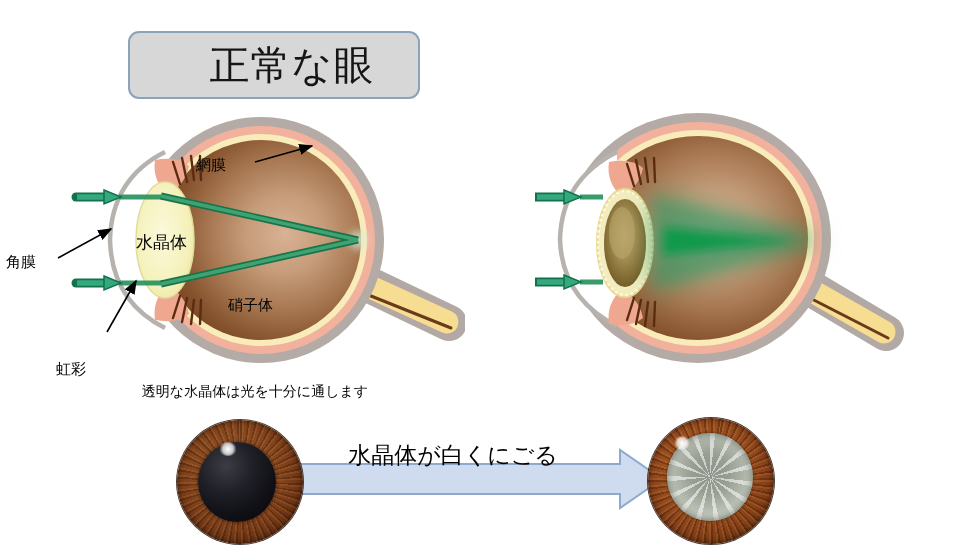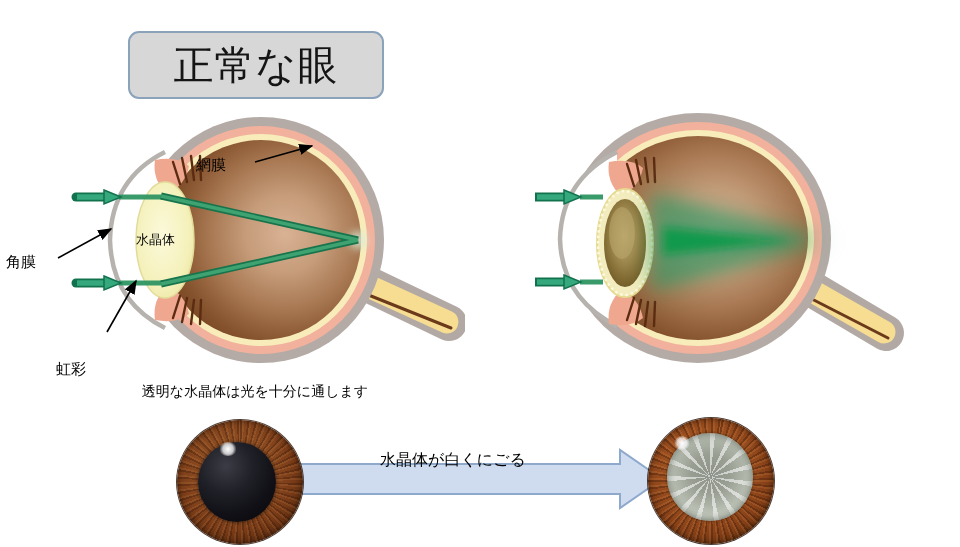--- a/index.html
+++ b/index.html
@@ -1,20 +1,20 @@
 <!DOCTYPE html>
 <html><head>
 <meta charset="utf-8">
 <style>
   html,body{margin:0;padding:0;background:#fff;}
   .stage{position:relative;width:960px;height:547px;background:#ffffff;overflow:hidden;
          font-family:"Liberation Sans","DejaVu Sans",sans-serif;color:#111;}
   .title-box{position:absolute;top:31px;height:64px;display:flex;align-items:center;justify-content:center;
              background:#d7d7d7;border:2px solid #8ba2bb;border-radius:11px;
-             font-size:40px;font-weight:500;color:#151515;letter-spacing:1px;}
+             font-size:40px;font-weight:500;color:#151515;letter-spacing:1px;padding-left:36px;}
   #title-normal{left:128px;width:252px;}
   #title-cataract{left:600px;width:248px;}
   .eye-svg{position:absolute;top:100px;width:410px;height:290px;}
   #eye-normal{left:55px;}
   #eye-cataract{left:535px;}
   .anat-label{position:absolute;font-size:15px;color:#000;white-space:nowrap;}
   .caption{position:absolute;top:383px;font-size:14px;color:#000;text-align:center;white-space:nowrap;}
   #caption-normal{left:70px;width:370px;}
   #caption-cataract{left:500px;width:450px;}
   .iris{position:absolute;border-radius:50%;z-index:2;
@@ -33,22 +33,22 @@
      box-shadow:0 0 4px rgba(0,0,0,.6);}
   #pupil-cataract{left:19px;top:15px;width:86px;height:88px;
      background:
        repeating-conic-gradient(from 0deg at 50% 50%, rgba(255,255,255,.55) 0deg 7deg, rgba(255,255,255,0) 7deg 24deg),
        radial-gradient(circle at 50% 46%, #8e948a 0%, #999e92 30%, #aeb3a7 50%, #c8cdc1 68%, #b4bab0 84%, #969c92 100%);
      box-shadow:inset 0 0 10px rgba(70,80,70,.8), 0 0 3px rgba(0,0,0,.5);}
   .glint{position:absolute;border-radius:50%;background:radial-gradient(circle,#ffffff 0%,rgba(255,255,255,.75) 45%,rgba(255,255,255,0) 75%);}
   #glint-normal{left:42px;top:22px;width:18px;height:14px;}
   #glint-cataract{left:26px;top:18px;width:16px;height:14px;}
   #transition-arrow{position:absolute;left:242px;top:448px;width:424px;height:64px;z-index:1;}
-  #transition-label{position:absolute;left:303px;top:450px;width:300px;text-align:center;
-                    font-size:16px;color:#000;z-index:1;white-space:nowrap;}
+  #transition-label{position:absolute;left:303px;top:440px;width:300px;text-align:center;
+                    font-size:23px;color:#000;z-index:1;white-space:nowrap;}
 </style>
 </head>
 <body>
 
 <div class="stage">
 
   <div class="title-box" id="title-normal">
     <span>正常な眼</span>
   </div>
 
@@ -128,21 +128,22 @@
     <g stroke="#000" stroke-width="1.6" fill="none">
       <line x1="200" y1="62" x2="257" y2="46" marker-end="url(#ah)"></line>
       <line x1="3" y1="158" x2="56" y2="129" marker-end="url(#ah)"></line>
       <line x1="52" y1="232" x2="81" y2="181" marker-end="url(#ah)"></line>
     </g>
   </svg>
 
   <div class="anat-label" style="left:196px;top:156px;">網膜</div>
   <div class="anat-label" style="left:6px;top:253px;">角膜</div>
   <div class="anat-label" style="left:56px;top:332px;margin-top:28px;">虹彩</div>
-  <div class="anat-label" style="left:136px;top:231px;font-size:13px;">水晶体</div>
+  <div class="anat-label" style="left:136px;top:231px;font-size:17px;">水晶体</div>
+  <div class="anat-label" style="left:228px;top:296px;">硝子体</div>
 
   <svg class="eye-svg" id="eye-cataract" viewBox="0 0 410 290">
     <defs>
       <radialGradient id="cVit" cx="58%" cy="46%" r="66%">
         <stop offset="0%" stop-color="#d9b294"></stop>
           <stop offset="30%" stop-color="#c69c7a"></stop>
         <stop offset="60%" stop-color="#a5754f"></stop>
           <stop offset="85%" stop-color="#84522c"></stop>
         <stop offset="100%" stop-color="#764421"></stop>
       </radialGradient>

